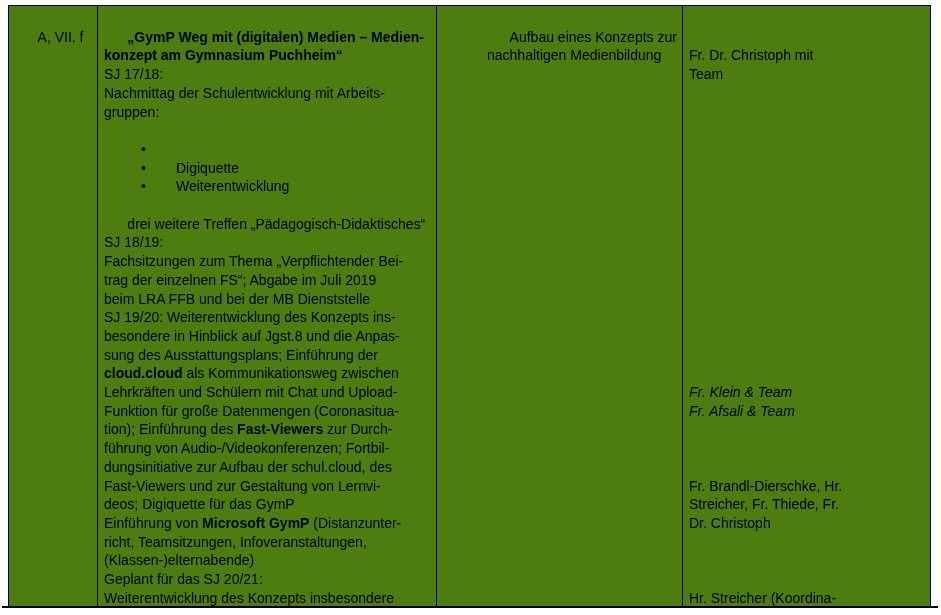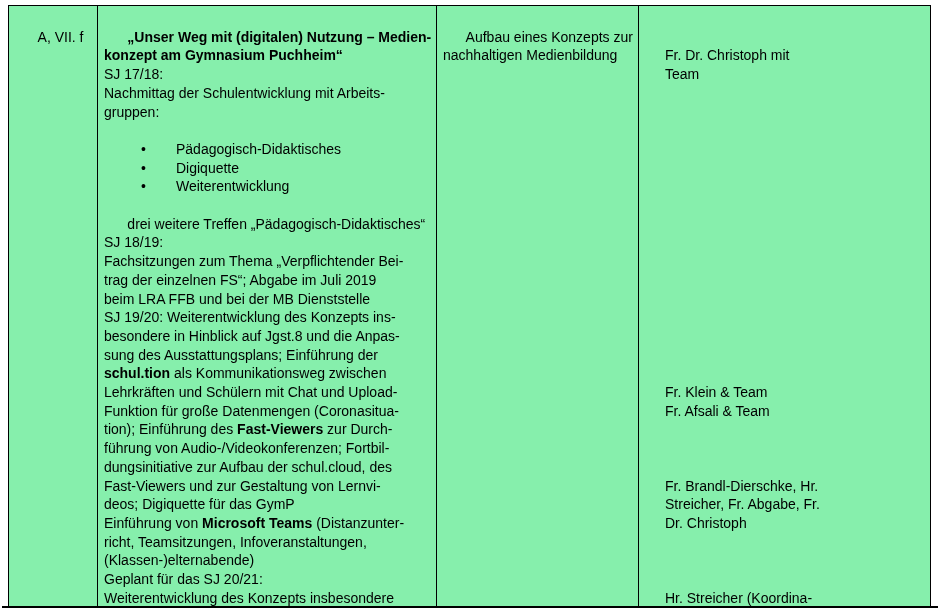--- a/index.html
+++ b/index.html
@@ -10,46 +10,46 @@
     color: #000000;
   }
   .page { position: relative; width: 941px; height: 615px; overflow: hidden; }
 
   .tbl {
     position: absolute; left: 8px; top: 5px;
     width: 923px; height: 603px;
     border: 1.5px solid #000;
     box-sizing: border-box;
     display: flex;
-    background: #86efac;
+    background: #4d7c0f;
   }
   .cell {
     box-sizing: border-box;
     border-right: 1.5px solid #000;
     padding: 3px 6px;
     font-size: 14px;
     line-height: 18.7px;
     white-space: pre;
     overflow: hidden;
   }
   .cell:last-child { border-right: none; }
   .c1 { width: 89px; }
   .c2 { width: 125px; }
   .c3 { width: 339px; }
-  .c4 { width: 202px; }
-  .c5 { flex: 1; margin-left: 20px; }
+  .c4 { width: 202px; margin-left: 44px; }
+  .c5 { flex: 1; }
 
   .b { font-weight: bold; }
 
   ul.blist { margin: 0; padding: 0; list-style: none; white-space: normal; }
   ul.blist li { display: flex; line-height: 18.7px; }
   .blt { display: inline-block; width: 35px; margin-left: 37px; flex: 0 0 auto; }
 
   .grp { white-space: pre; }
-  .gbig { margin-top: 262px; }
+  .gbig { margin-top: 262px; font-style: italic; }
   .gsm  { margin-top: 18.7px; }
 
   .bottomline {
     position: absolute;
     left: 2px; top: 606px;
     width: 936px; height: 2px;
     background: #000;
   }
 </style>
 </head>
@@ -57,77 +57,76 @@
 
 <div class="page">
   <div class="tbl">
 
     <div class="cell c1">
       <span>A, VII. f</span>
     </div>
 
 
     <div class="cell c3">
-      <span class="b">„Unser Weg mit (digitalen) Nutzung – Medien-
+      <span class="b">„GymP Weg mit (digitalen) Medien – Medien-
 konzept am Gymnasium Puchheim“</span><span>
 SJ 17/18:
 Nachmittag der Schulentwicklung mit Arbeits-
 gruppen:</span>
       <ul class="blist">
         <li>
           <span class="blt">•</span>
-          <span>Pädagogisch-Didaktisches</span>
         </li>
         <li>
           <span class="blt">•</span>
           <span>Digiquette</span>
         </li>
         <li>
           <span class="blt">•</span>
           <span>Weiterentwicklung</span>
         </li>
       </ul>
       <span>drei weitere Treffen „Pädagogisch-Didaktisches“
 SJ 18/19:
 Fachsitzungen zum Thema „Verpflichtender Bei-
 trag der einzelnen FS“; Abgabe im Juli 2019
 beim LRA FFB und bei der MB Dienststelle
 SJ 19/20: Weiterentwicklung des Konzepts ins-
 besondere in Hinblick auf Jgst.8 und die Anpas-
 sung des Ausstattungsplans; Einführung der
-</span><span class="b">schul.tion</span><span> als Kommunikationsweg zwischen
+</span><span class="b">cloud.cloud</span><span> als Kommunikationsweg zwischen
 Lehrkräften und Schülern mit Chat und Upload-
 Funktion für große Datenmengen (Coronasitua-
 tion); Einführung des </span><span class="b">Fast-Viewers</span><span> zur Durch-
 führung von Audio-/Videokonferenzen; Fortbil-
 dungsinitiative zur Aufbau der schul.cloud, des
 Fast-Viewers und zur Gestaltung von Lernvi-
 deos; Digiquette für das GymP
-Einführung von </span><span class="b">Microsoft Teams</span><span> (Distanzunter-
+Einführung von </span><span class="b">Microsoft GymP</span><span> (Distanzunter-
 richt, Teamsitzungen, Infoveranstaltungen,
 (Klassen-)elternabende)
 Geplant für das SJ 20/21:
 Weiterentwicklung des Konzepts insbesondere
 in Hinblick auf Jgst. 9; weitere Implementierung
 der neuen Software; Fortbildungsnachmittag
 mit Workshops geplant</span>
     </div>
 
     <div class="cell c4">
       <span>Aufbau eines Konzepts zur
 nachhaltigen Medienbildung</span>
     </div>
 
     <div class="cell c5">
       <div class="grp">Fr. Dr. Christoph mit
 Team</div>
       <div class="grp gbig">Fr. Klein &amp; Team
 Fr. Afsali &amp; Team</div>
       <div class="grp gsm">Fr. Brandl-Dierschke, Hr.
-Streicher, Fr. Abgabe, Fr.
+Streicher, Fr. Thiede, Fr.
 Dr. Christoph</div>
       <div class="grp gsm">Hr. Streicher (Koordina-
 tion)
 Fr. Scherf-Kraß, Fr. Sil-
 bernagl, Hr. Schultheiß,
 Fr. Fleischmann</div>
       
     </div>
 
   </div>

